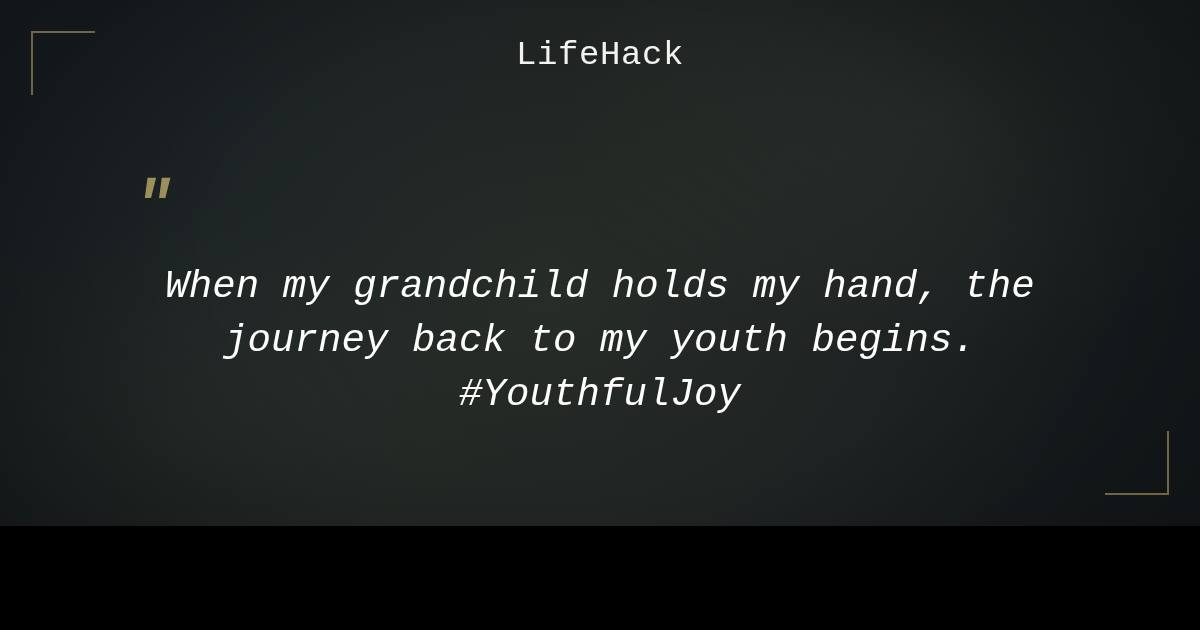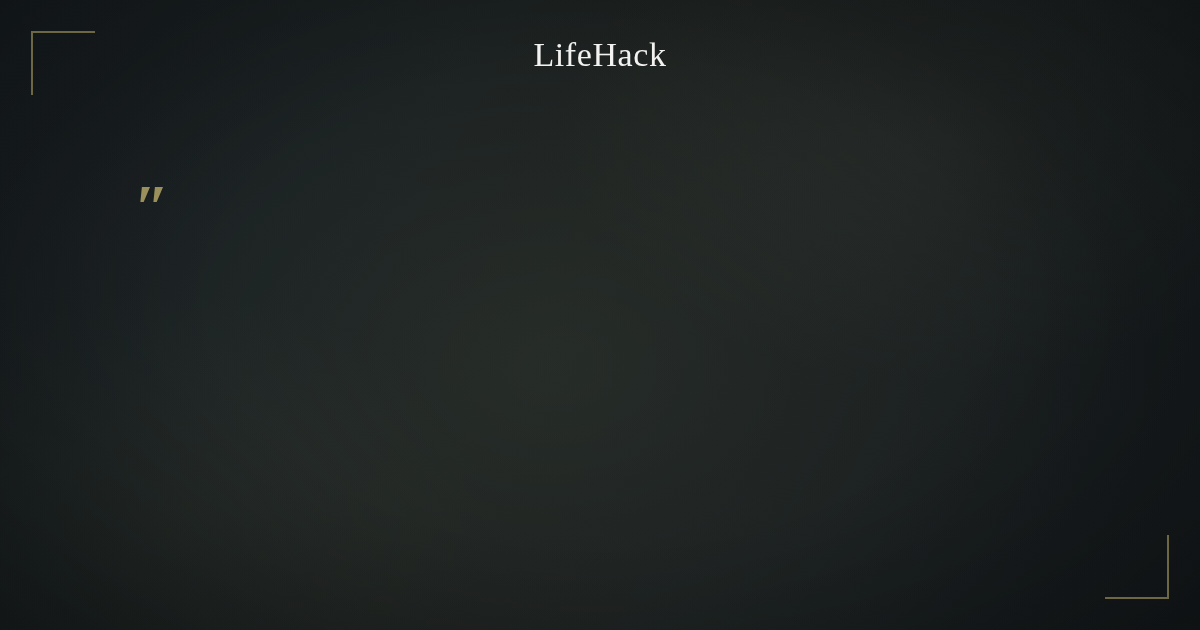--- a/index.html
+++ b/index.html
@@ -9,24 +9,24 @@
   }
   body {
     width: 1200px;
     height: 630px;
     overflow: hidden;
   }
 
   #card {
     position: relative;
     width: 1200px;
-    height: 630px;
+    height: 526px;
     overflow: hidden;
     background-color: #7f1d1d;
-    font-family: Liberation Serif, serif;
+    font-family: Liberation Mono, monospace;
     -webkit-font-smoothing: antialiased;
   }
 
   
   .bg-layer {
     position: absolute;
     inset: 0;
     pointer-events: none;
   }
   .bg-base {
@@ -141,15 +141,16 @@
   <div class="bg-layer bg-vignette"></div>
 
   <div class="corner corner-tl"></div>
 
   <div class="corner corner-br"></div>
 
   <div class="brand">LifeHack</div>
 
   <div class="quote-block">
     <div class="quote-mark">″</div>
+    <div class="quote-text">When my grandchild holds my hand, the journey back to my youth begins. #YouthfulJoy</div>
   </div>
 
 </div>
 
 </body></html>

